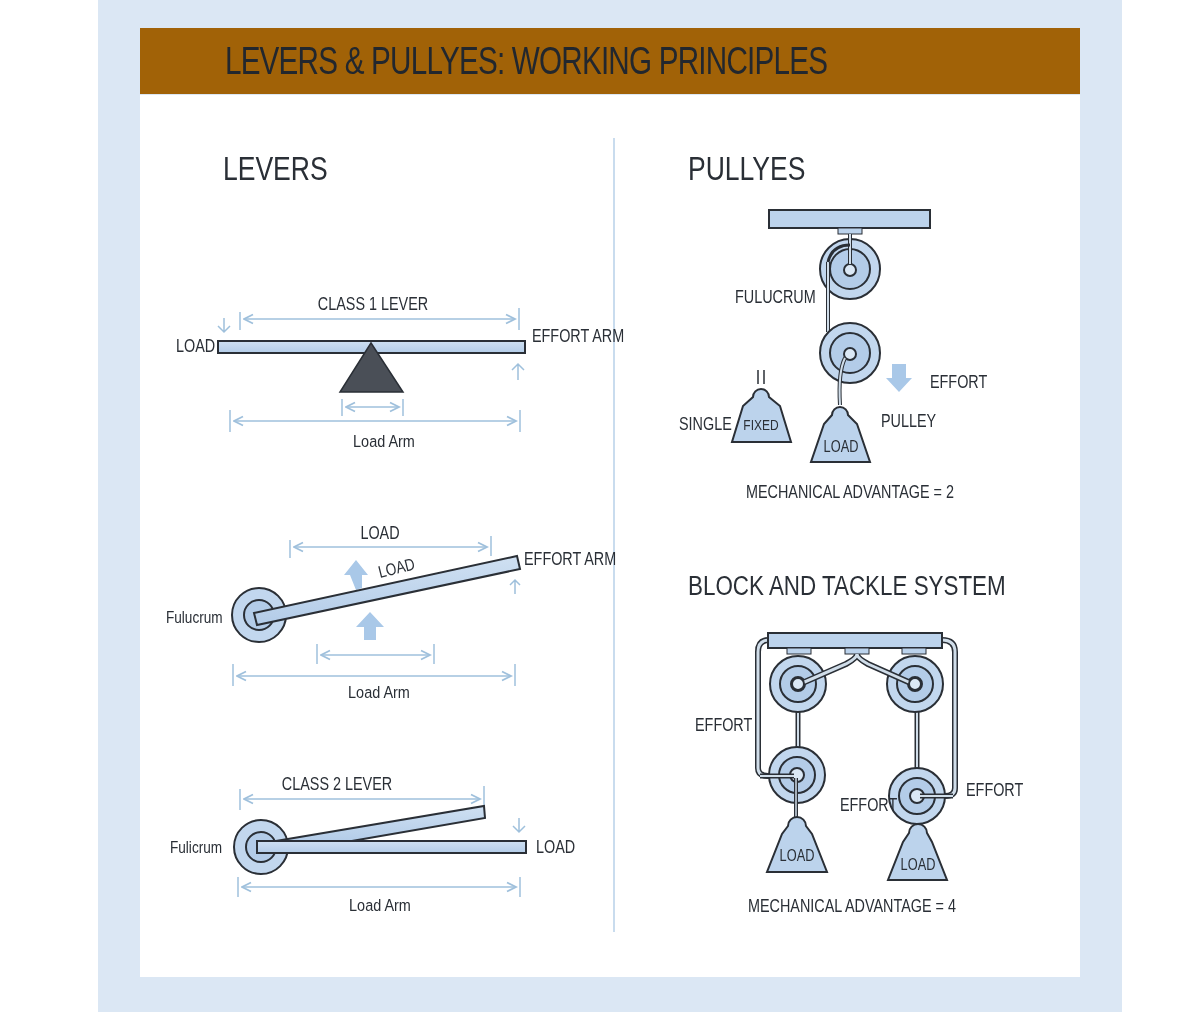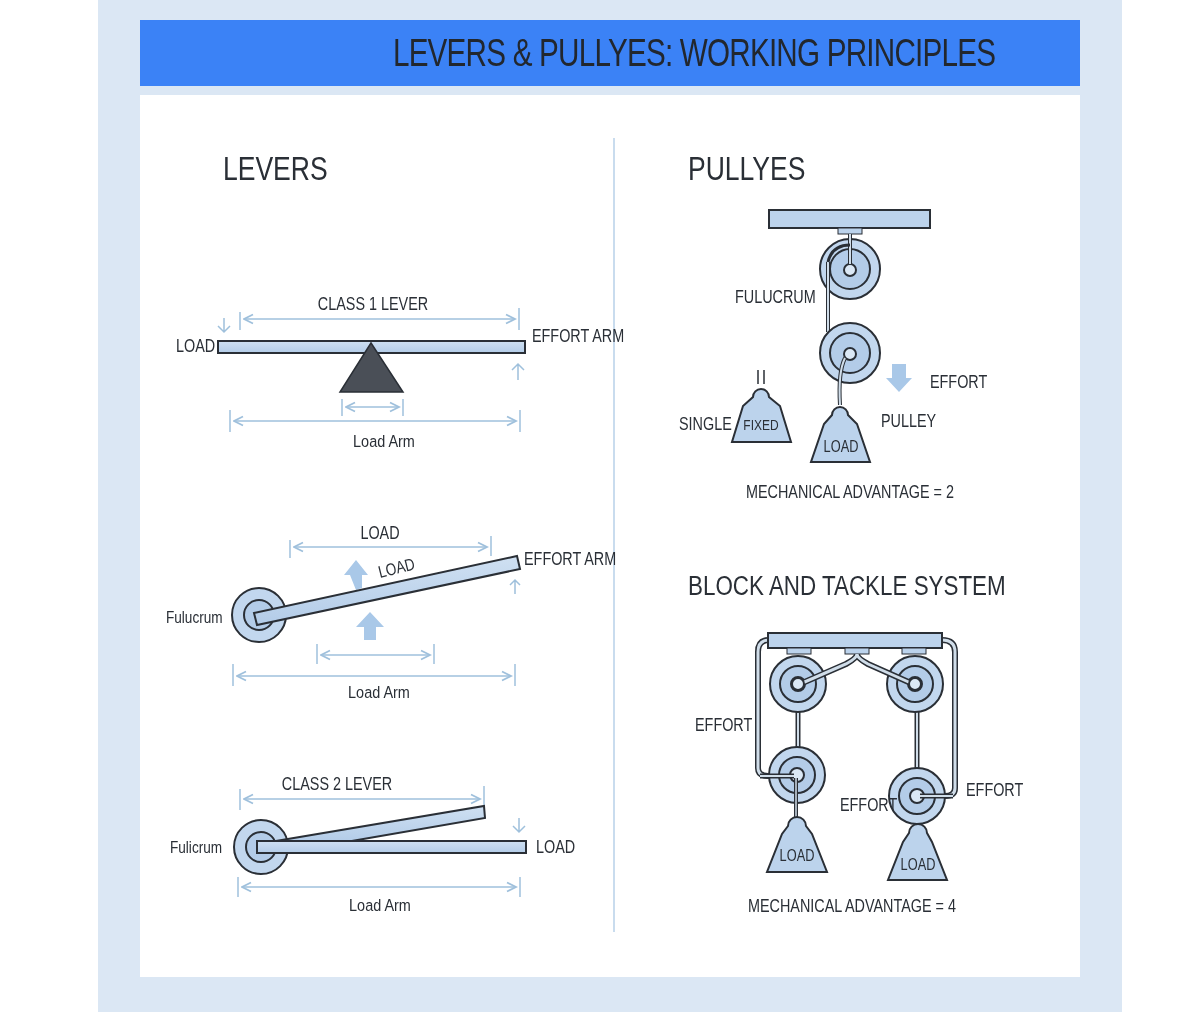--- a/index.html
+++ b/index.html
@@ -1,18 +1,18 @@
 <!DOCTYPE html>
 <html><head>
 <meta charset="utf-8">
 <style>
   html,body{margin:0;padding:0;}
   body{width:1200px;height:1024px;background:#ffffff;position:relative;overflow:hidden;font-family:"Liberation Sans",sans-serif;}
   .frame{position:absolute;left:98px;top:0;width:1024px;height:1012px;background:#dbe7f4;}
-  .title-box{position:absolute;left:140px;top:20px;width:940px;height:66px;background:#3b82f6;display:flex;align-items:center;justify-content:flex-end;}
+  .title-box{position:absolute;left:140px;top:28px;width:940px;height:66px;background:#a16207;display:flex;align-items:center;justify-content:flex-start;}
   .title{font-family:"Liberation Sans",sans-serif;font-size:38px;color:#22272e;letter-spacing:-1px;transform:scaleX(0.78);white-space:nowrap;}
   .panel{position:absolute;left:140px;top:95px;width:940px;height:882px;background:#ffffff;}
   svg text{font-family:"Liberation Sans",sans-serif;fill:#2a2f36;}
 </style>
 </head>
 <body>
 
 <div class="frame"></div>
 <div class="title-box">
   <div class="title">LEVERS &amp; PULLYES: WORKING PRINCIPLES</div>

